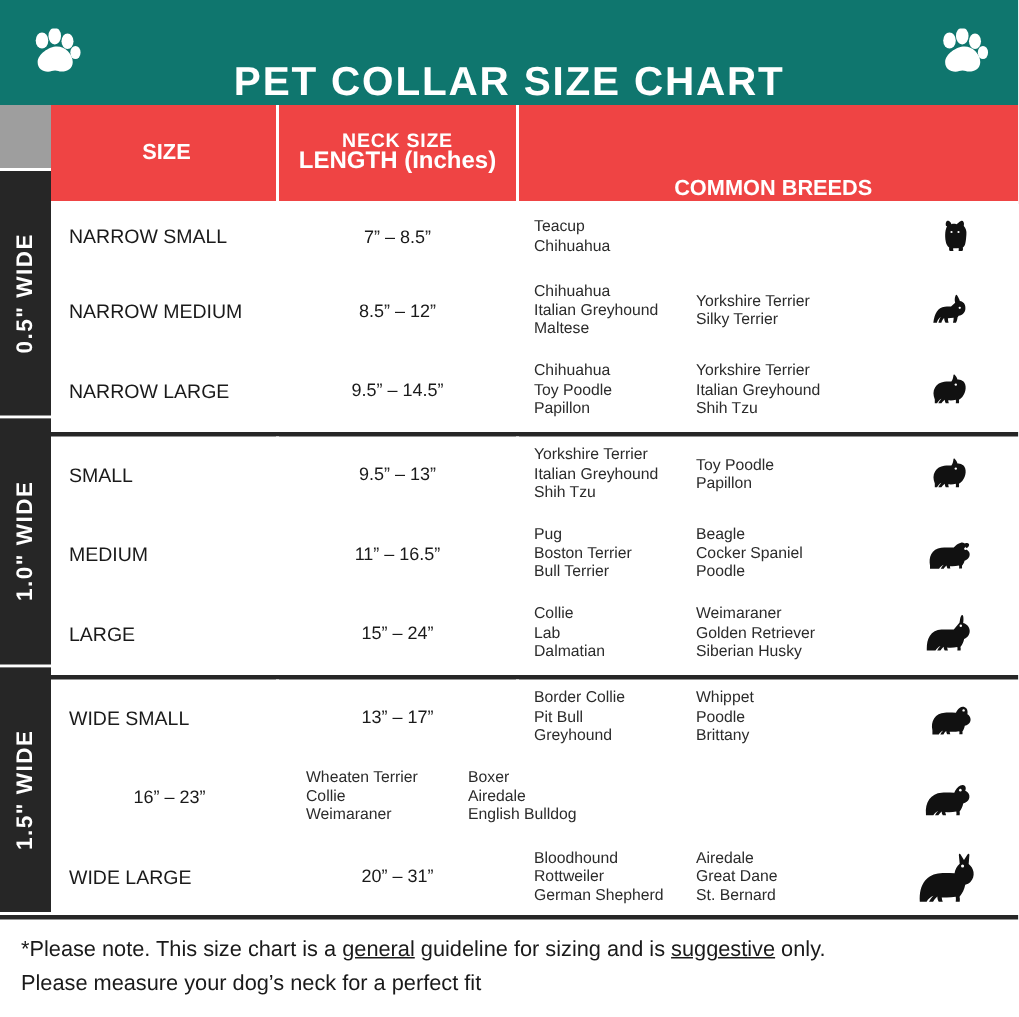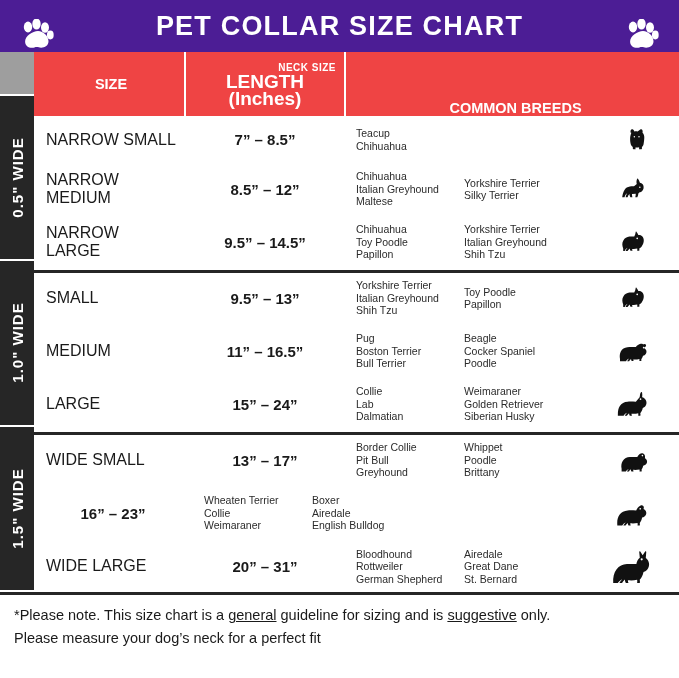--- a/index.html
+++ b/index.html
@@ -10,24 +10,24 @@
     font-family: "Liberation Sans", sans-serif;
   }
   #chart-root {
     width: 679px; height: 678px;
     background: #ffffff;
     position: relative;
     overflow: hidden;
   }
   
   .header {
-    height: 52px;
-    background: #4c1d95;
-    display: flex;
-    align-items: center;
+    height: 70px;
+    background: #0f766e;
+    display: flex;
+    align-items: flex-end;
     justify-content: center;
     position: relative;
   }
   .header-title {
     color: #ffffff;
     font-size: 27px;
     font-weight: bold;
     letter-spacing: 1.2px;
     text-align: center;
   }
@@ -95,56 +95,55 @@
     border-bottom: 2px solid #ffffff;
   }
   .cell {
     display: flex;
     align-items: center;
     border-right: 2px solid #ffffff;
     padding: 0 8px;
   }
   .cell.size {
     flex: 0 0 152px;
-    font-size: 16px;
+    font-size: 13px;
     color: #1a1a1a;
     padding-left: 12px;
   }
   .cell.length {
     flex: 0 0 160px;
-    font-size: 15px;
+    font-size: 12px;
     color: #1a1a1a;
     justify-content: center;
-    font-weight: bold;
   }
   .cell.breeds {
     flex: 1 1 auto;
     border-right: none;
     padding: 0 4px 0 10px;
     align-items: center;
   }
   .header-row .cell {
     color: #ffffff;
     font-weight: bold;
     font-size: 14.5px;
     justify-content: center;
     border-right: 2px solid #ffffff;
   }
   .header-row .cell.breeds { border-right: none; margin-top: 48px; }
   .neck-label {
     display: block;
-    font-size: 10px;
+    font-size: 13px;
     letter-spacing: .5px;
-    text-align: right;
+    text-align: center;
     line-height: 11px;
   }
   .len-head-inner { text-align: center; }
   .len-main {
     display: block;
-    font-size: 19px;
+    font-size: 16px;
     line-height: 17px;
   }
   .breeds-inner {
     display: flex;
     width: 100%;
     align-items: center;
   }
   .breed-col {
     font-size: 10.5px;
     line-height: 12.5px;

